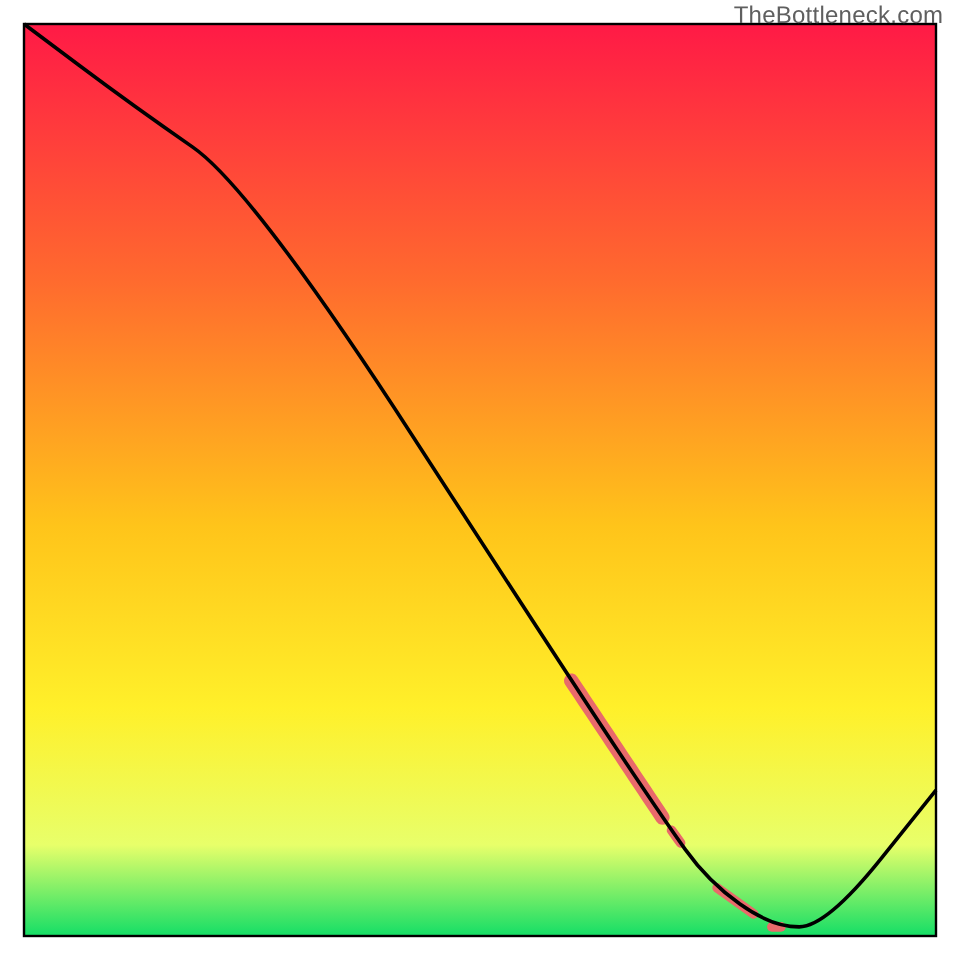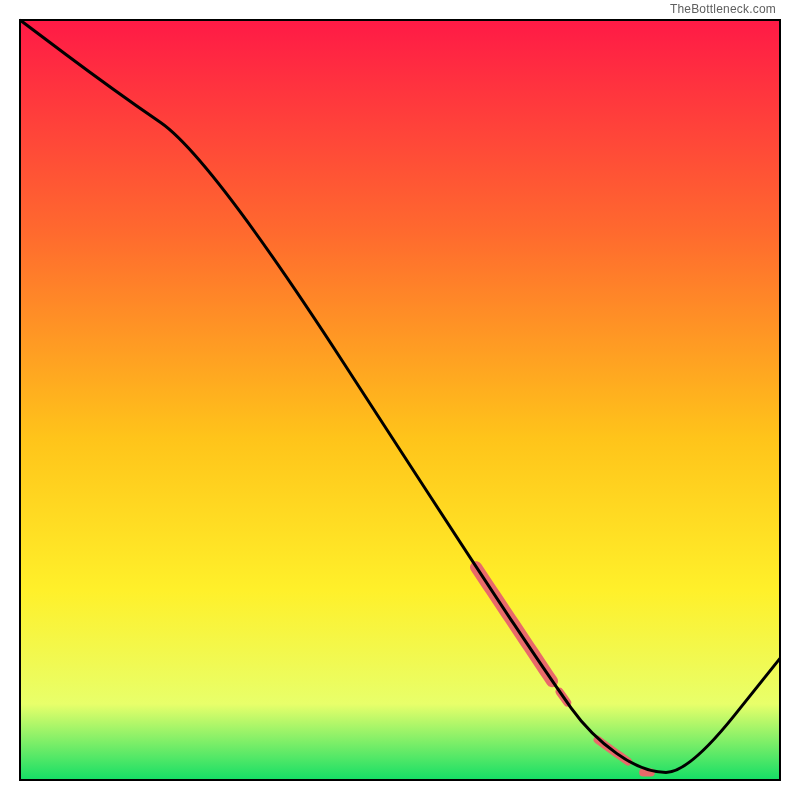--- a/index.html
+++ b/index.html
@@ -20,23 +20,23 @@
     position: absolute;
     left: 0;
     top: 0;
     width: 800px;
     height: 800px;
     display: block;
   }
   .watermark {
     position: absolute;
     top: 2px;
-    right: 24px;
+    right: 14px;
     color: #5f5f5f;
-    font-size: 12px;
+    font-size: 20px;
     font-weight: 400;
     letter-spacing: 0.2px;
     pointer-events: none;
   }
 </style>
 </head>
 <body>
 
 <div class="stage">
 

